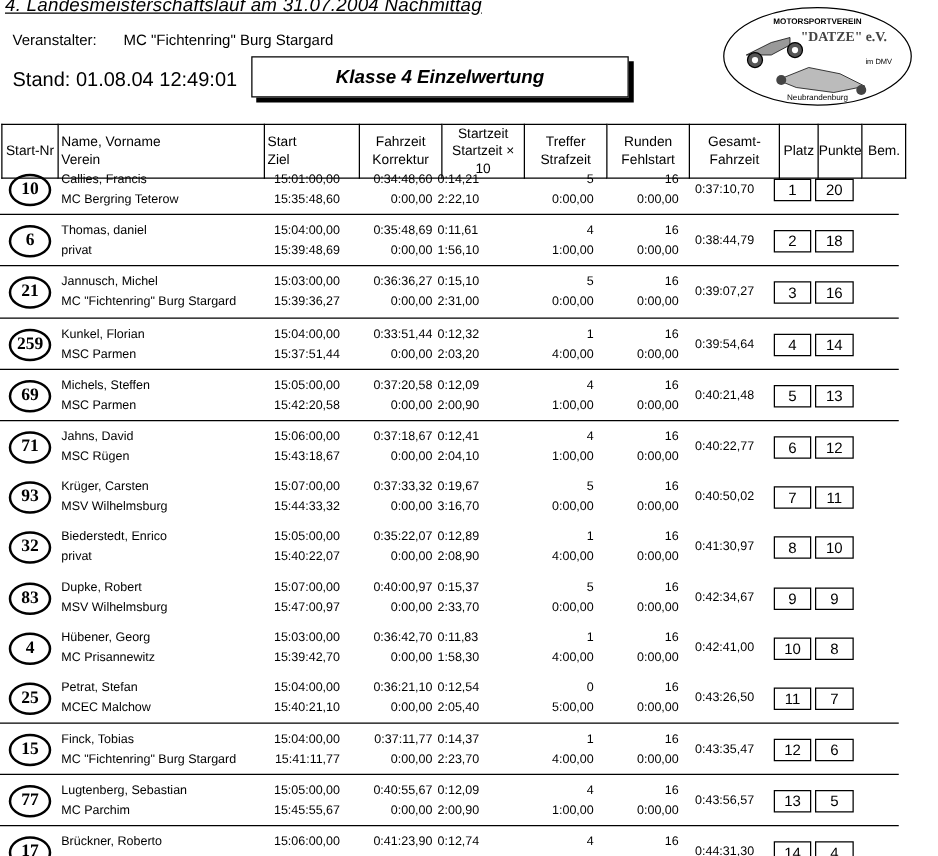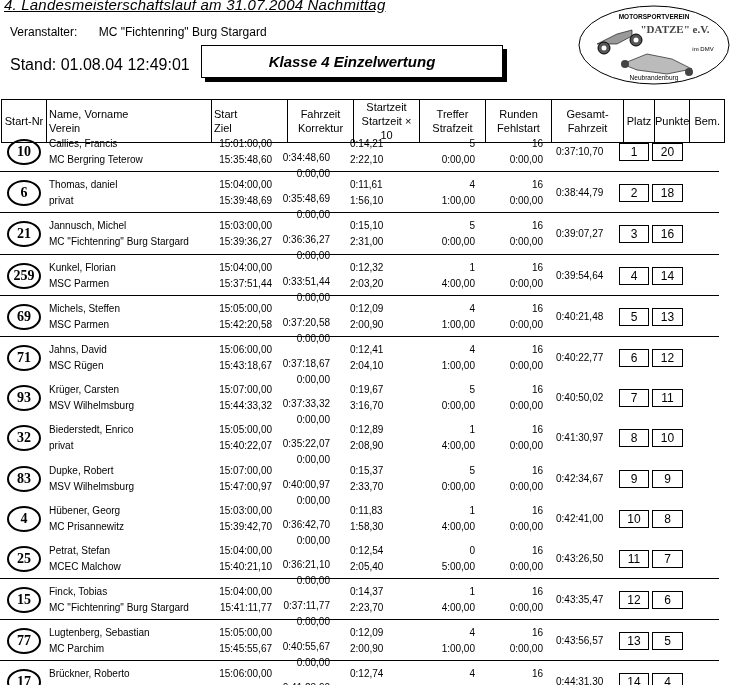--- a/index.html
+++ b/index.html
@@ -14,21 +14,21 @@
   table.hdr td { border:1px solid #000; height:29px; padding:0 2px; text-align:center; vertical-align:middle; line-height:14px; }
   .rows { position:absolute; left:0; top:131px; width:750px; }
   .row { position:relative; height:40.2px; }
   .row.div { border-bottom:1px solid #000; width:719px; }
   .badge { position:absolute; left:7px; top:8px; width:30px; height:22px; border:2px solid #000; border-radius:50%; font-family:"Liberation Serif", serif; font-weight:bold; font-size:14px; display:flex; align-items:center; justify-content:center; }
   .cell { position:absolute; font-size:10px; white-space:nowrap; line-height:16px; }
   .l1 { top:5px; } .l2 { top:21px; }
   .name { left:49px; }
   .r { text-align:right; }
   .c-start { left:200px; width:72px; }
-  .c-fahr { left:264px; width:66px;margin-top:14px; }
+  .c-fahr { left:280px; width:66px; }
   .c-sz { left:350px; width:32px; }
   .c-tr { left:420px; width:55px; }
   .c-ru { left:485px; width:58px; }
   .c-ges { left:556px; top:13px;text-align:right; }
   .box { position:absolute; top:12px; height:16px; border:1px solid #000; font-size:12px; display:flex; align-items:center; justify-content:center; }
   .b-pl { left:619px; width:28px; }
   .b-pt { left:652px; width:29px; }
 </style>
 </head>
 <body>

